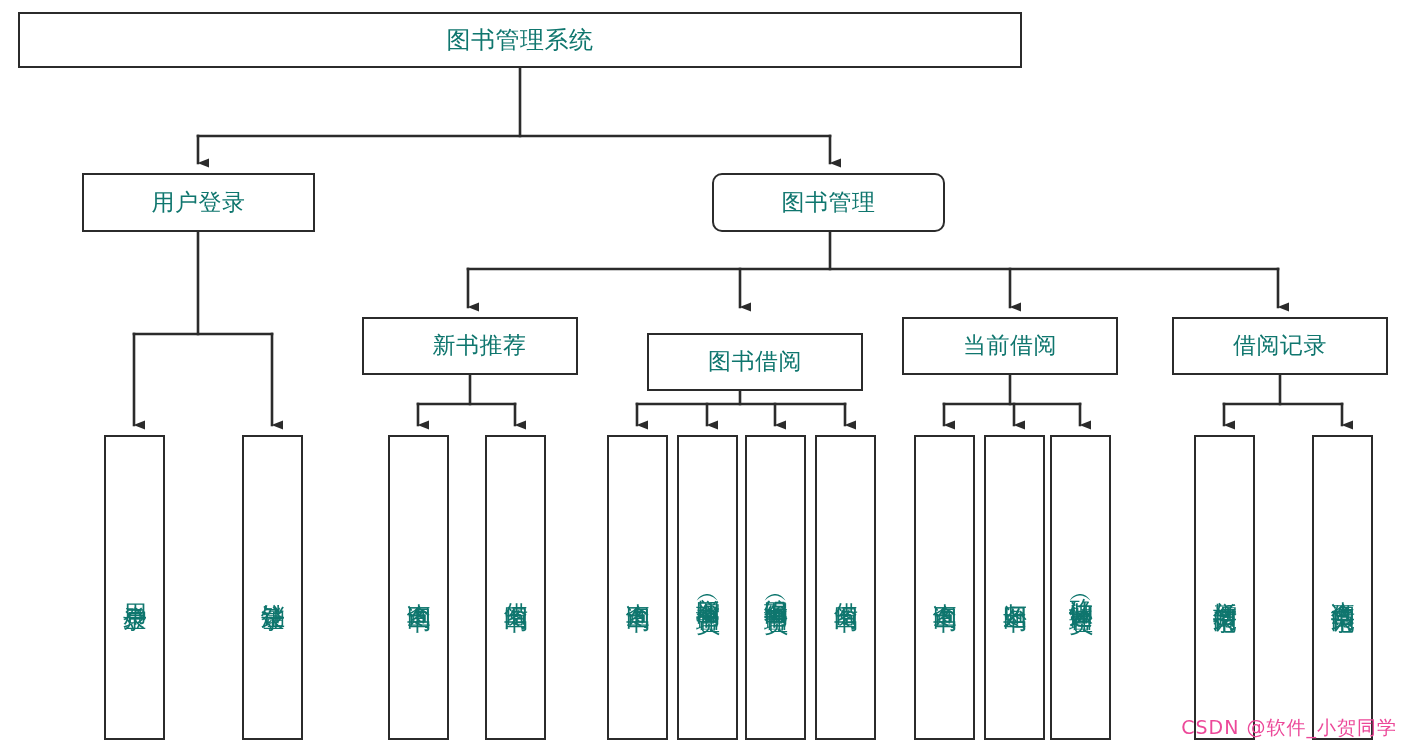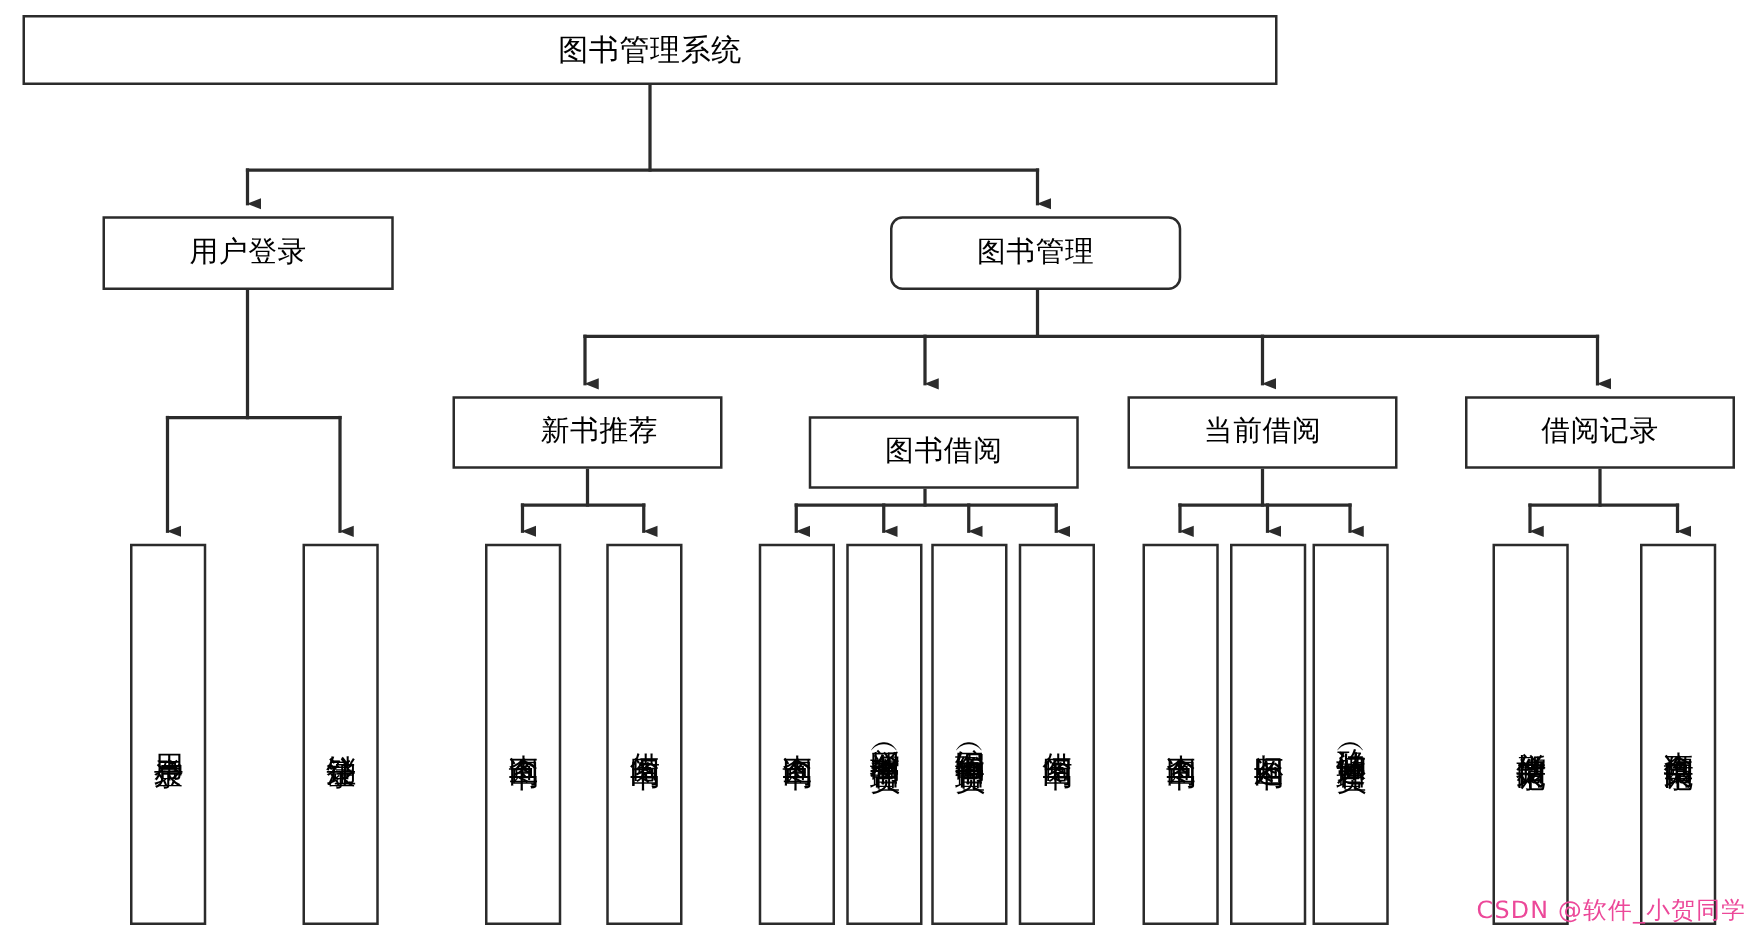--- a/index.html
+++ b/index.html
@@ -17,21 +17,21 @@
   }
   
   .node{
     position:absolute;
     box-sizing:border-box;
     background:#ffffff;
     border:2px solid #2b2b2b;
     display:flex;
     align-items:center;
     justify-content:center;
-    color:#000000;
+    color:#0f766e;
   }
   .node .lbl{
     display:block;
     text-align:center;
     line-height:1.18;
     white-space:nowrap;
   }
   
   .node.h .lbl{
     font-size:23px;

